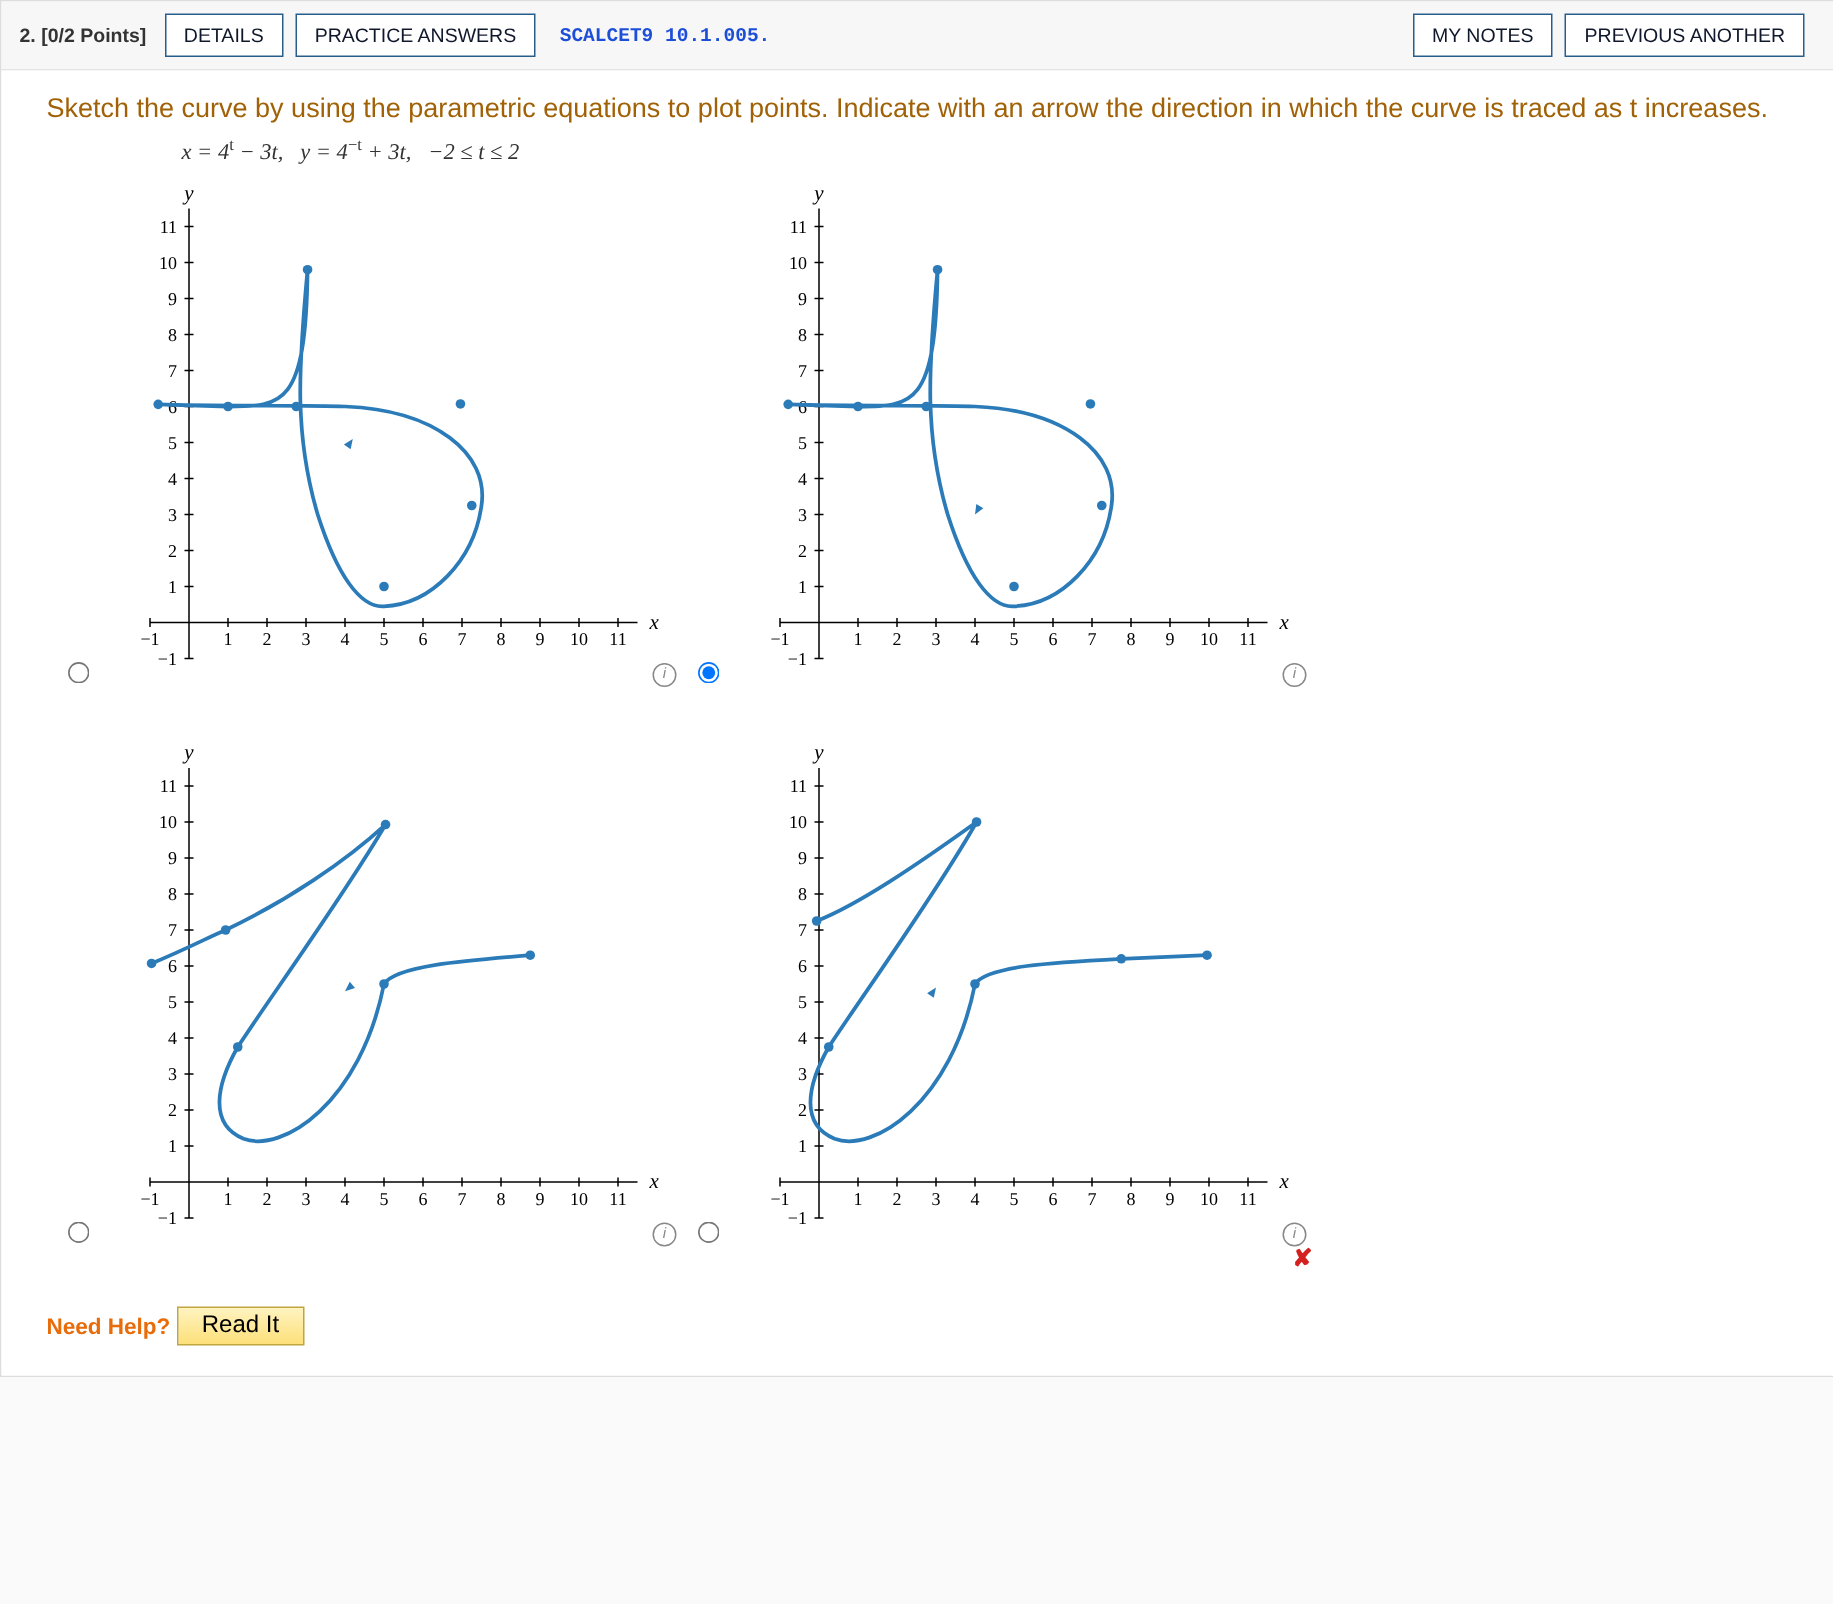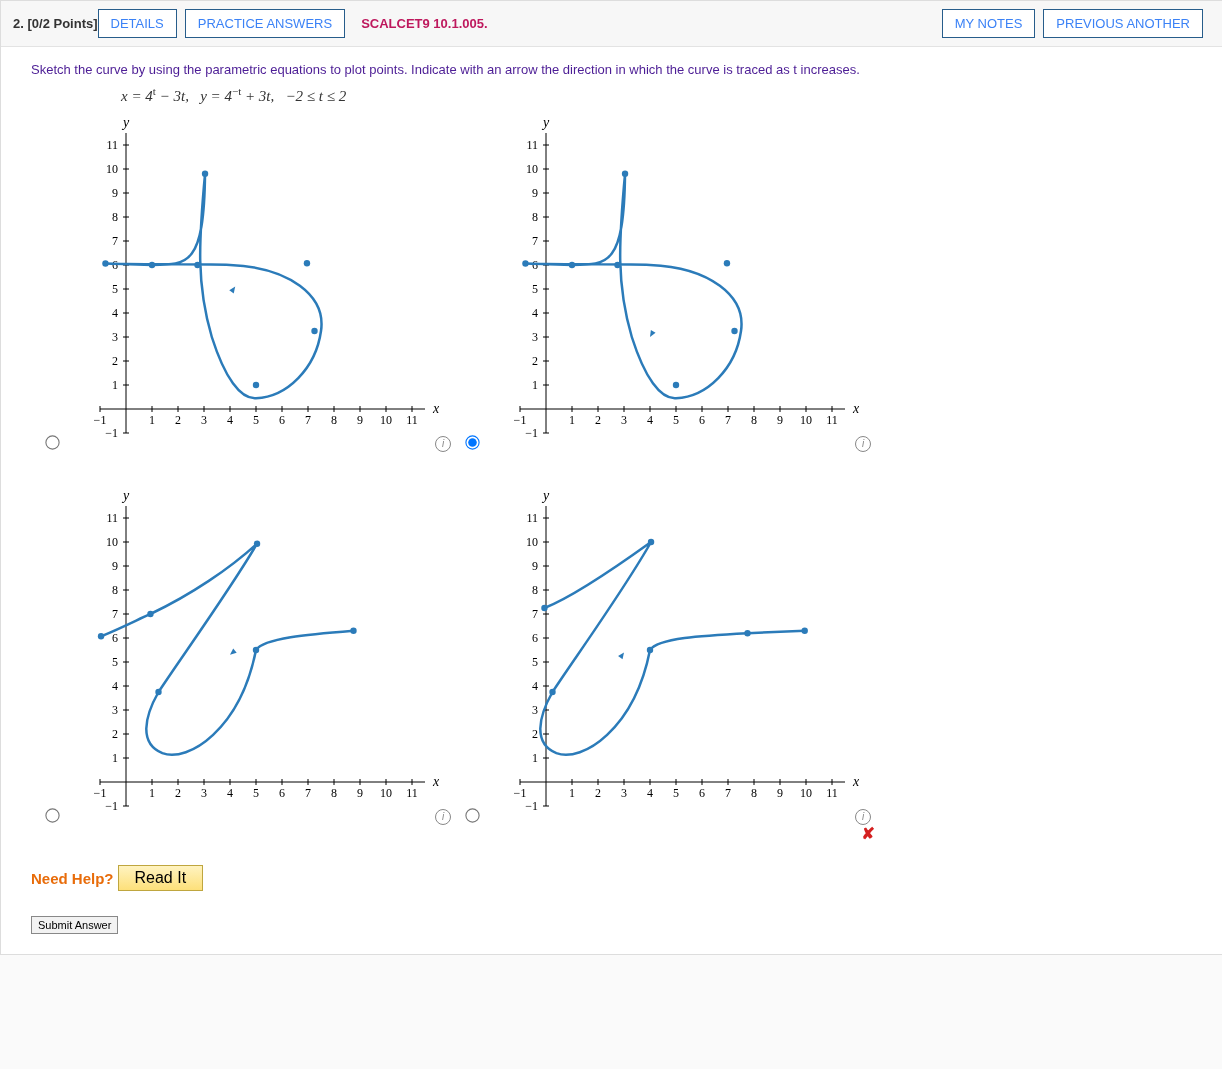--- a/index.html
+++ b/index.html
@@ -16,45 +16,46 @@
   }
   .header {
     display: flex;
     align-items: center;
     padding: 8px 12px;
     border-bottom: 1px solid #e3e3e3;
     background: #f7f7f7;
   }
   .qnum {
     font-weight: bold;
-    margin-right: 0;
+    margin-right: 12px;
   }
   .hbtn {
     border: 1px solid #275d8b;
-    color: #3b82f6;
+    color: #0f172a;
     background: #fff;
     padding: 6px 12px;
     margin-right: 8px;
     font-size: 13px;
     cursor: pointer;
   }
   .source {
     margin-left: 8px;
     font-weight: bold;
-    color: #be185d;
+    color: #1d4ed8;
+    font-family: Liberation Mono, monospace;
   }
   .spacer { flex: 1; }
   .body {
     padding: 15px 30px 20px 30px;
     background: #fff;
   }
   .prompt {
-    color: #4c1d95;
+    color: #a16207;
     margin-bottom: 8px;
-    font-size: 13px;
+    font-size: 18px;
   }
   .equations {
     margin: 0 0 4px 90px;
     font-family: "Times New Roman", serif;
     font-style: italic;
     font-size: 15px;
   }
   .equations sup { font-style: normal; font-size: 11px; }
   .grid {
     display: grid;
@@ -427,17 +428,14 @@
         <div class="status-wrong">✘</div>
       </div>
 
     </div>
 
     <div class="need-help">
       <span class="need-help-label">Need Help?</span>
       <button class="readit">Read It</button>
     </div>
 
-    <div>
-     <button class="submit">Submit Answer</button>
-    </div>
   </div>
 </div>
 
 </body></html>

